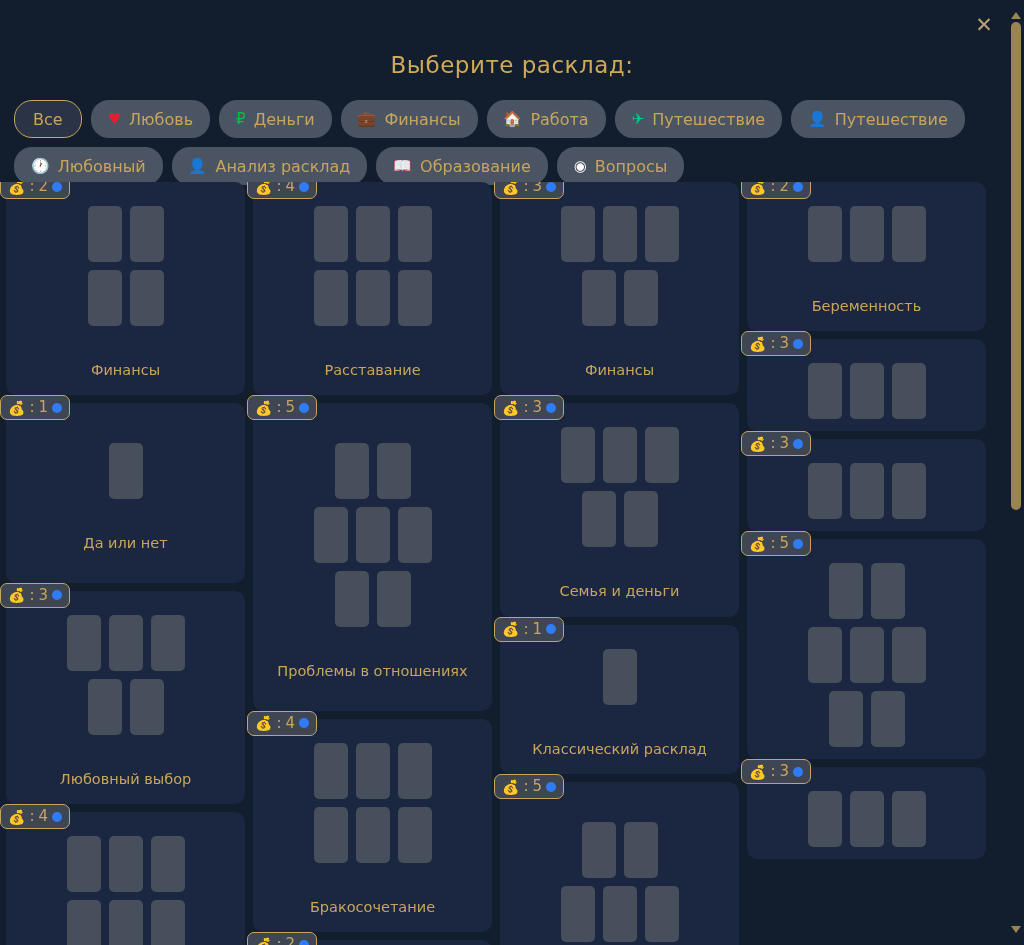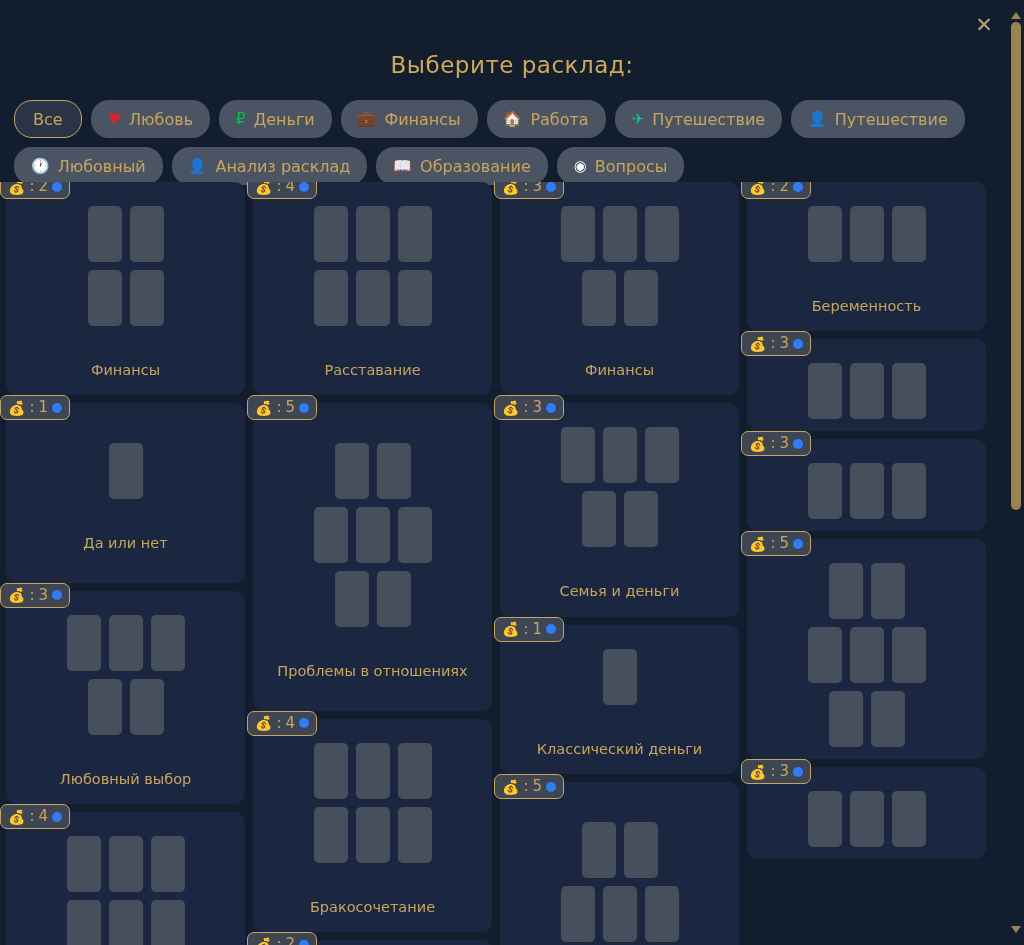--- a/index.html
+++ b/index.html
@@ -296,21 +296,21 @@
           </div>
         </div><div class="sp-title">Семья и деньги</div></div><div class="spread"><div class="badge">
           <span class="bag">💰</span>
           <span>:</span>
           <span>1</span>
           <span class="dot"></span>
         </div><div class="layout">
           <div class="lrow">
             <div class="mini"></div>
           </div>
-        </div><div class="sp-title">Классический деньги</div></div><div class="spread pad-lg"><div class="badge">
+        </div><div class="sp-title">Классический расклад</div></div><div class="spread pad-lg"><div class="badge">
           <span class="bag">💰</span>
           <span>:</span>
           <span>5</span>
           <span class="dot"></span>
         </div><div class="layout">
           <div class="lrow">
             <div class="mini"></div>
             <div class="mini"></div>
           </div>
           <div class="lrow">

